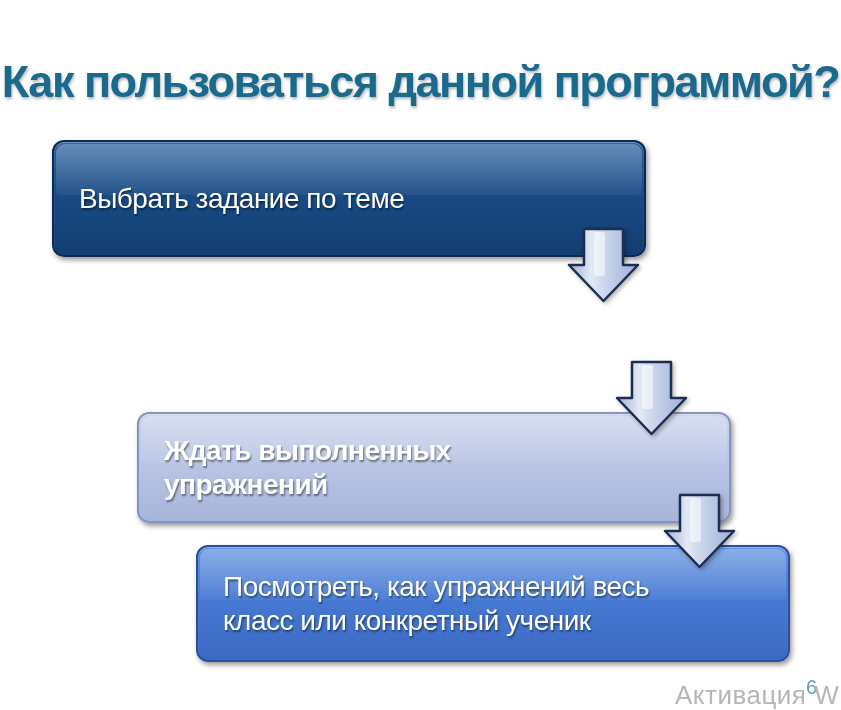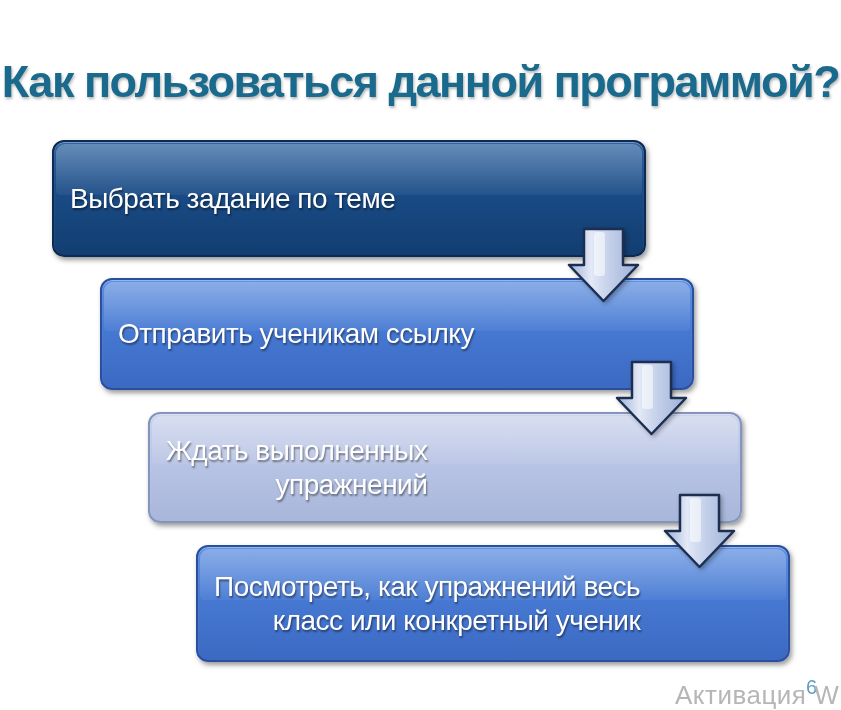--- a/index.html
+++ b/index.html
@@ -36,43 +36,43 @@
     content:'';
     position:absolute;
     left:2px;right:2px;top:2px;
     height:45%;
     border-radius:9px 9px 4px 4px;
     background:linear-gradient(180deg, rgba(255,255,255,0.28), rgba(255,255,255,0.05));
     pointer-events:none;
   }
   .step-label{
     position:relative;
-    padding-left:16px;
+    padding-left:25px;
     color:#ffffff;
     font-size:28px;
     letter-spacing:-0.5px;
     line-height:34px;
     white-space:pre-line;
     text-shadow:1px 2px 2px rgba(0,0,0,0.45);
-    text-align:right;
   }
   .step1{
     left:52px;top:140px;height:117px;
     background:linear-gradient(180deg,#2a5f9e 0%,#1a4c87 40%,#123e71 100%);
     border-color:#0d2b52;
   }
   .step2{
     left:100px;top:278px;height:112px;
     background:linear-gradient(180deg,#5d8ede 0%,#4679d3 45%,#3c69c2 100%);
     border-color:#2a4f9e;
   }
   .step3{
-    left:148px;top:412px;height:111px;
+    left:137px;top:412px;height:111px;
     background:linear-gradient(180deg,#c9d2ec 0%,#b7c3e4 50%,#a8b6da 100%);
     border-color:#8494bd;
+    font-weight:bold;
   }
   .step4{
     left:196px;top:545px;height:117px;
     background:linear-gradient(180deg,#5d8ede 0%,#4679d3 45%,#3c69c2 100%);
     border-color:#2a4f9e;
   }
   .down-arrow{
     position:absolute;
     width:73px;height:76px;
     filter:drop-shadow(2px 2px 2px rgba(0,0,0,0.30));
@@ -112,23 +112,20 @@
       </linearGradient>
     </defs>
   </svg>
 
   <h1 class="slide-title">Как пользоваться данной программой?</h1>
 
   <div class="step step1">
     <span class="step-label">Выбрать задание по теме</span>
   </div>
 
-  <div class="step step2">
-    <span class="step-label">Отправить ученикам ссылку</span>
-  </div>
 
   <div class="step step3">
     <span class="step-label">Ждать выполненных
 упражнений</span>
   </div>
 
   <div class="step step4">
     <span class="step-label">Посмотреть, как упражнений весь
 класс или конкретный ученик</span>
   </div>

